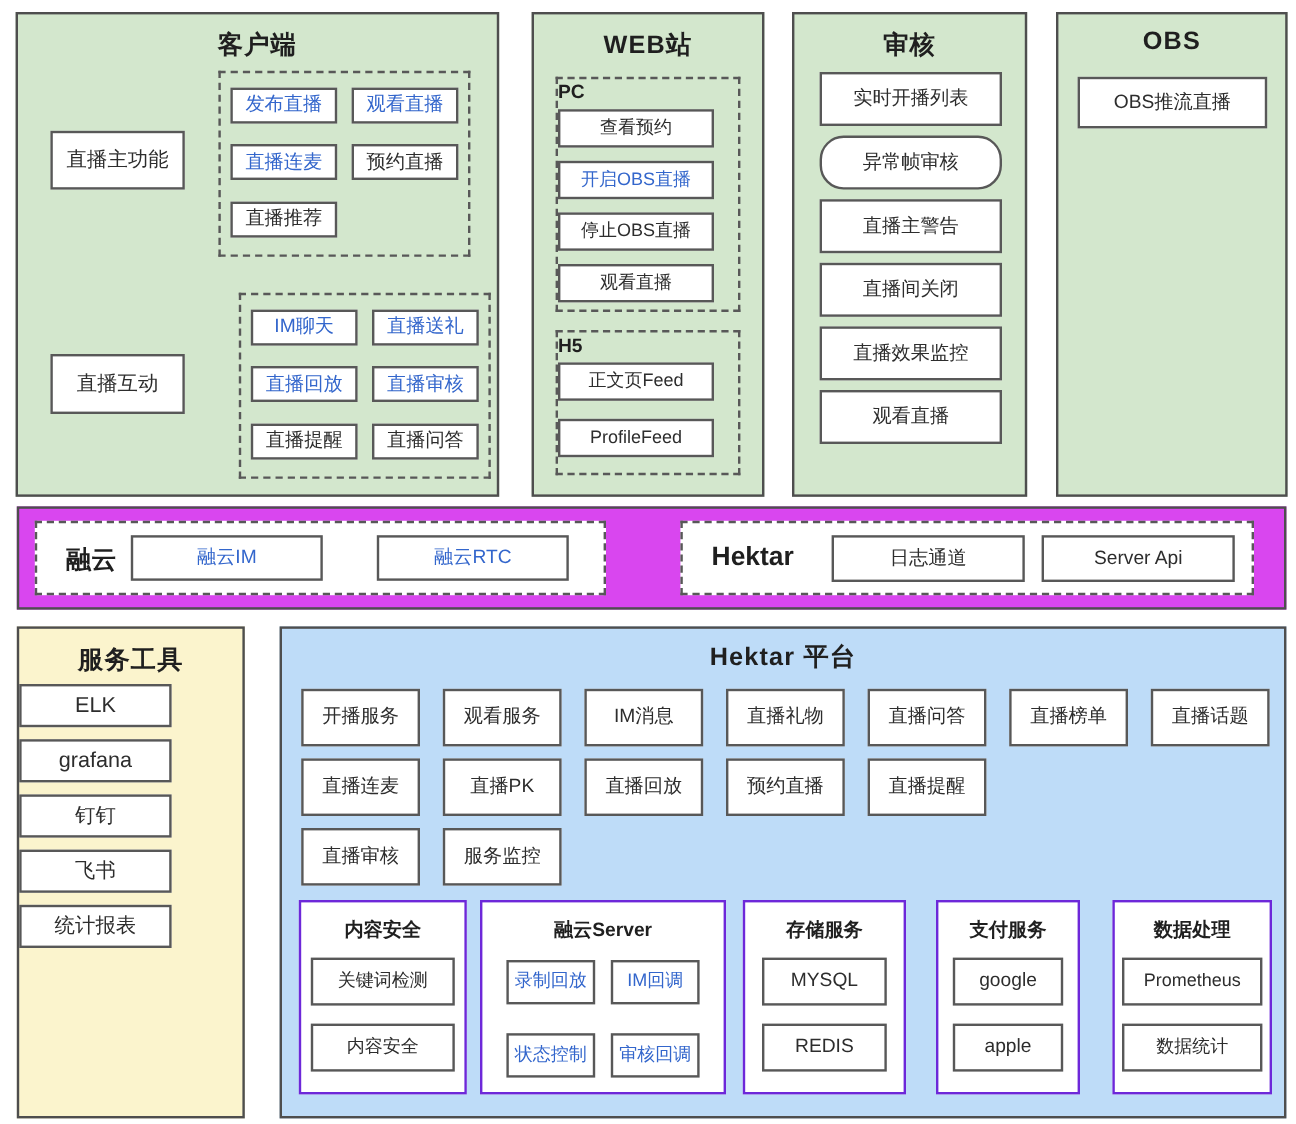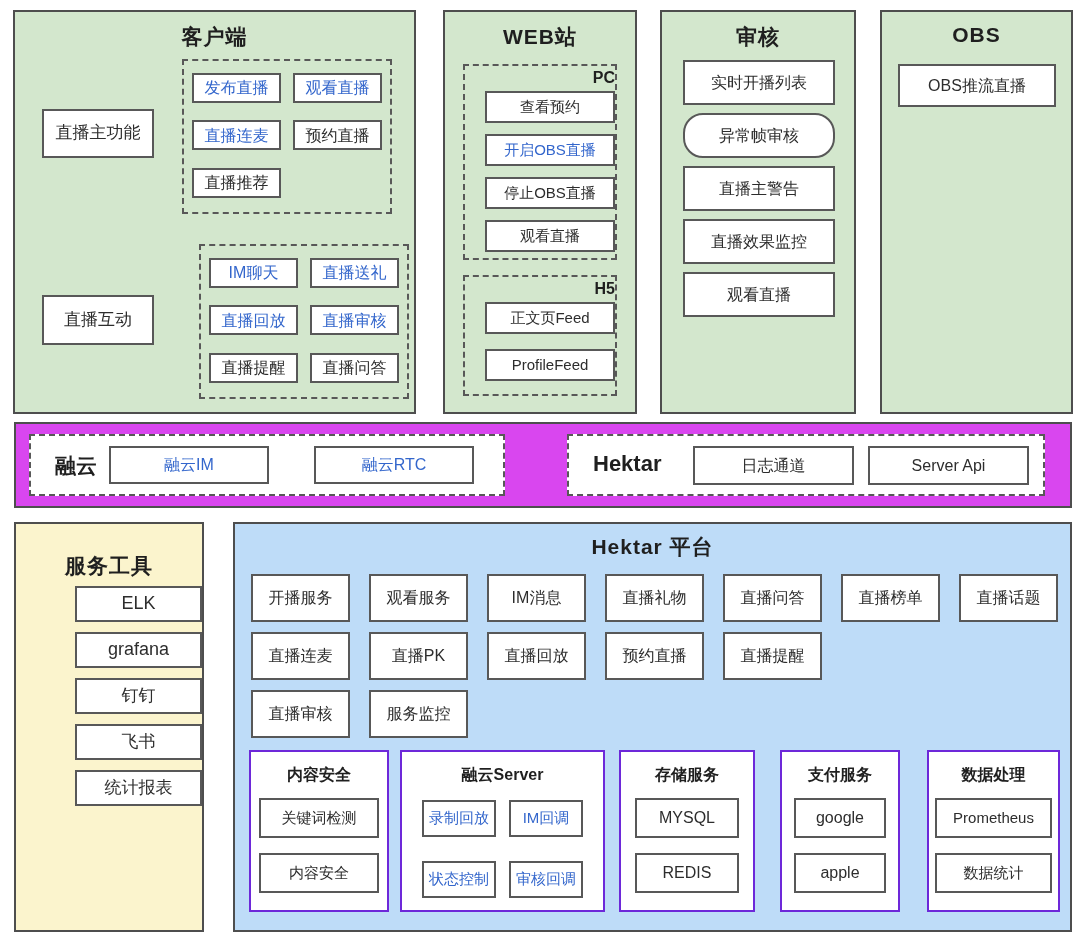--- a/index.html
+++ b/index.html
@@ -14,21 +14,21 @@
                padding-top:11px;letter-spacing:1px;}
   .node{background:#fff;border:2px solid #585858;box-sizing:border-box;
         display:flex;align-items:center;justify-content:center;
         font-size:16px;color:#2d2d2d;text-align:center;line-height:1.1;}
   .accent{color:#3366cc;}
   .dashed{position:absolute;border:2px dashed #585858;box-sizing:border-box;}
   .dashed.whitefill{background:#ffffff;}
   .grid2{display:grid;grid-template-columns:1fr 1fr;column-gap:12px;row-gap:15px;
          padding:12px 8px;}
   .grid2 .node{height:30px;}
-  .col{display:flex;flex-direction:column;align-items:flex-end;}
+  .col{display:flex;flex-direction:column;align-items:flex-start;}
   .grouplabel{font-weight:bold;font-size:16px;color:#1f1f1f;text-align:center;}
   .whitegroup{position:absolute;background:#fff;border:2px solid #6d28d9;
               box-sizing:border-box;display:flex;flex-direction:column;align-items:center;}
   .prow{display:flex;gap:19px;padding-left:16px;margin-bottom:10px;}
   .prow .node{width:99px;height:48px;flex:0 0 auto;}
 </style>
 </head>
 <body>
 
 <div class="stage">
@@ -79,20 +79,21 @@
       </div>
     </div>
   </div>
 
   <div class="panel green" style="left:660px;top:10px;width:196px;height:404px;">
     <div class="panel-title">审核</div>
     <div class="col" style="position:absolute;left:21px;top:48px;width:152px;gap:8px;">
       <div class="node" style="width:152px;height:45px;">实时开播列表</div>
       <div class="node" style="width:152px;height:45px;border-radius:20px;">异常帧审核</div>
       <div class="node" style="width:152px;height:45px;">直播主警告</div>
+      <div class="node" style="width:152px;height:45px;">直播间关闭</div>
       <div class="node" style="width:152px;height:45px;">直播效果监控</div>
       <div class="node" style="width:152px;height:45px;">观看直播</div>
     </div>
   </div>
 
   <div class="panel green" style="left:880px;top:10px;width:193px;height:404px;">
     <div class="panel-title">OBS</div>
     <div class="node" style="position:absolute;left:16px;top:52px;width:158px;height:43px;">OBS推流直播</div>
   </div>
 
@@ -105,21 +106,21 @@
     </div>
 
     <div class="dashed whitefill" style="left:551px;top:10px;width:478px;height:62px;">
       <div class="grouplabel" style="position:absolute;left:24px;top:15px;font-size:22px;">Hektar</div>
       <div class="node" style="position:absolute;left:124px;top:10px;width:161px;height:39px;">日志通道</div>
       <div class="node" style="position:absolute;left:299px;top:10px;width:161px;height:39px;">Server Api</div>
     </div>
   </div>
 
   <div class="panel yellow" style="left:14px;top:522px;width:190px;height:410px;">
-    <div class="panel-title" style="padding-top:0;margin-top:28px;">服务工具</div>
+    <div class="panel-title" style="padding-top:12px;">服务工具</div>
     <div class="col" style="gap:10px;margin-top:6px;">
       <div class="node" style="width:127px;height:36px;font-size:18px;">ELK</div>
       <div class="node" style="width:127px;height:36px;font-size:18px;">grafana</div>
       <div class="node" style="width:127px;height:36px;font-size:17px;">钉钉</div>
       <div class="node" style="width:127px;height:36px;font-size:17px;">飞书</div>
       <div class="node" style="width:127px;height:36px;font-size:17px;">统计报表</div>
     </div>
   </div>
 
   <div class="panel blue" style="left:233px;top:522px;width:839px;height:410px;">

